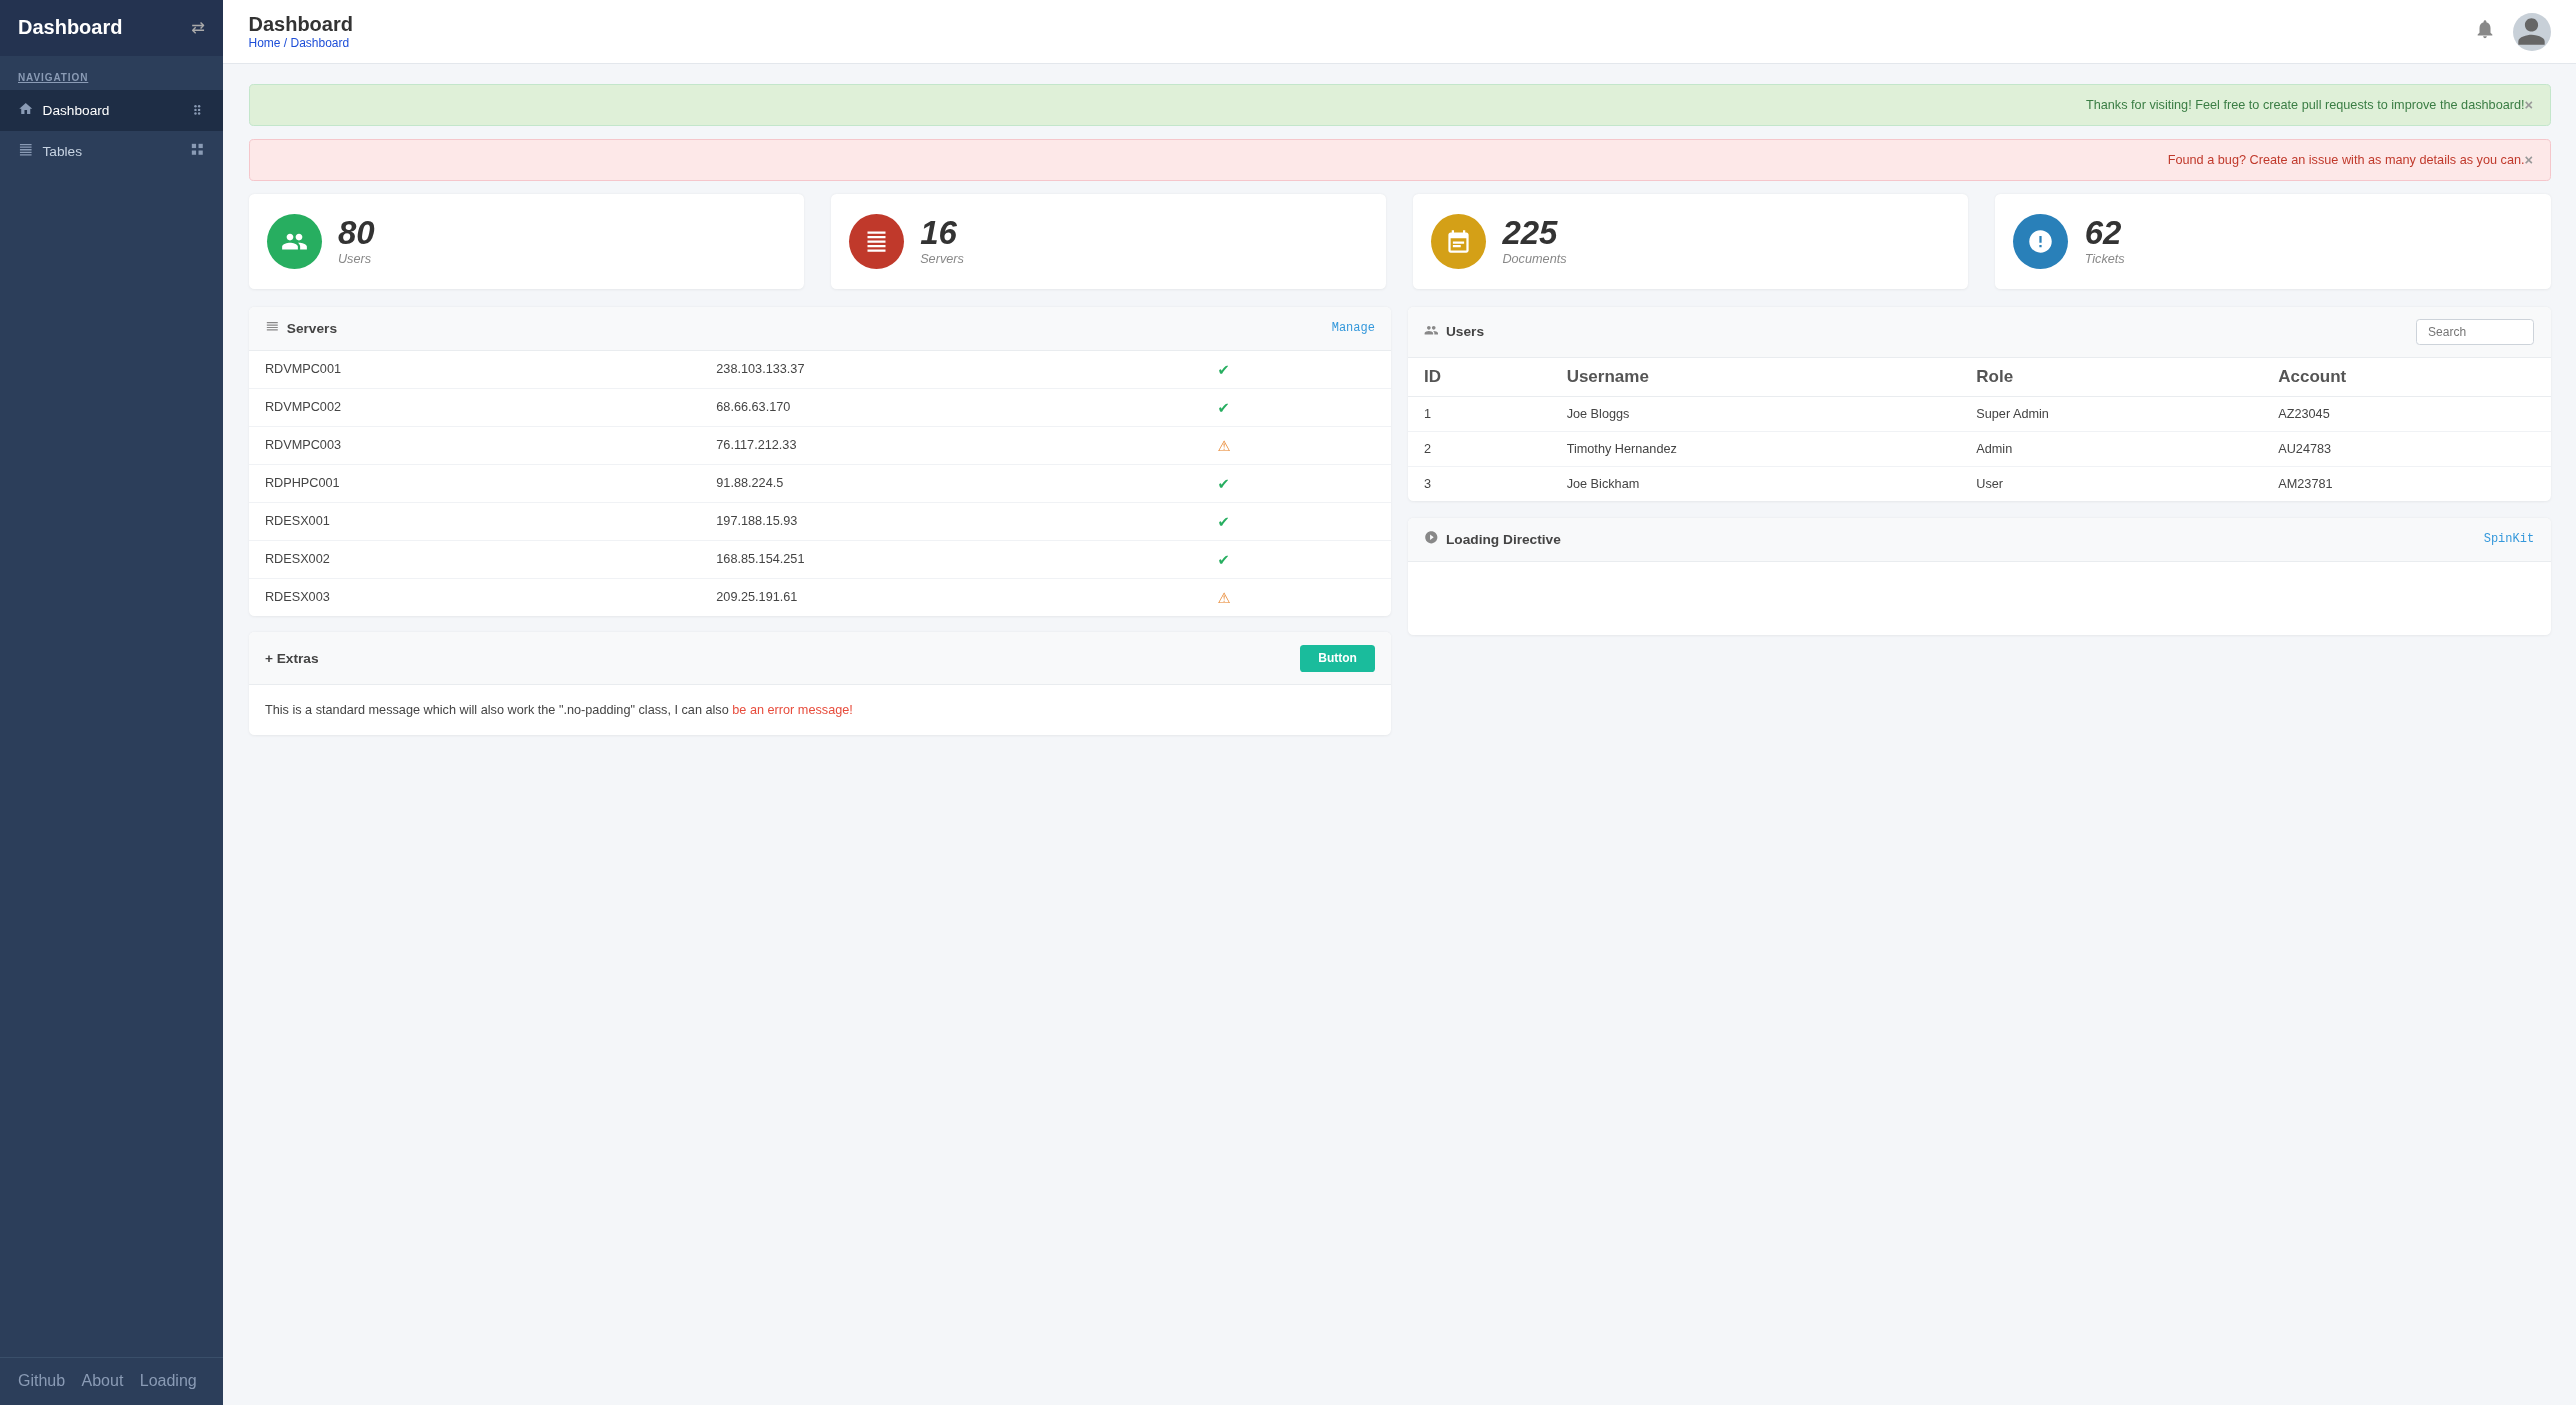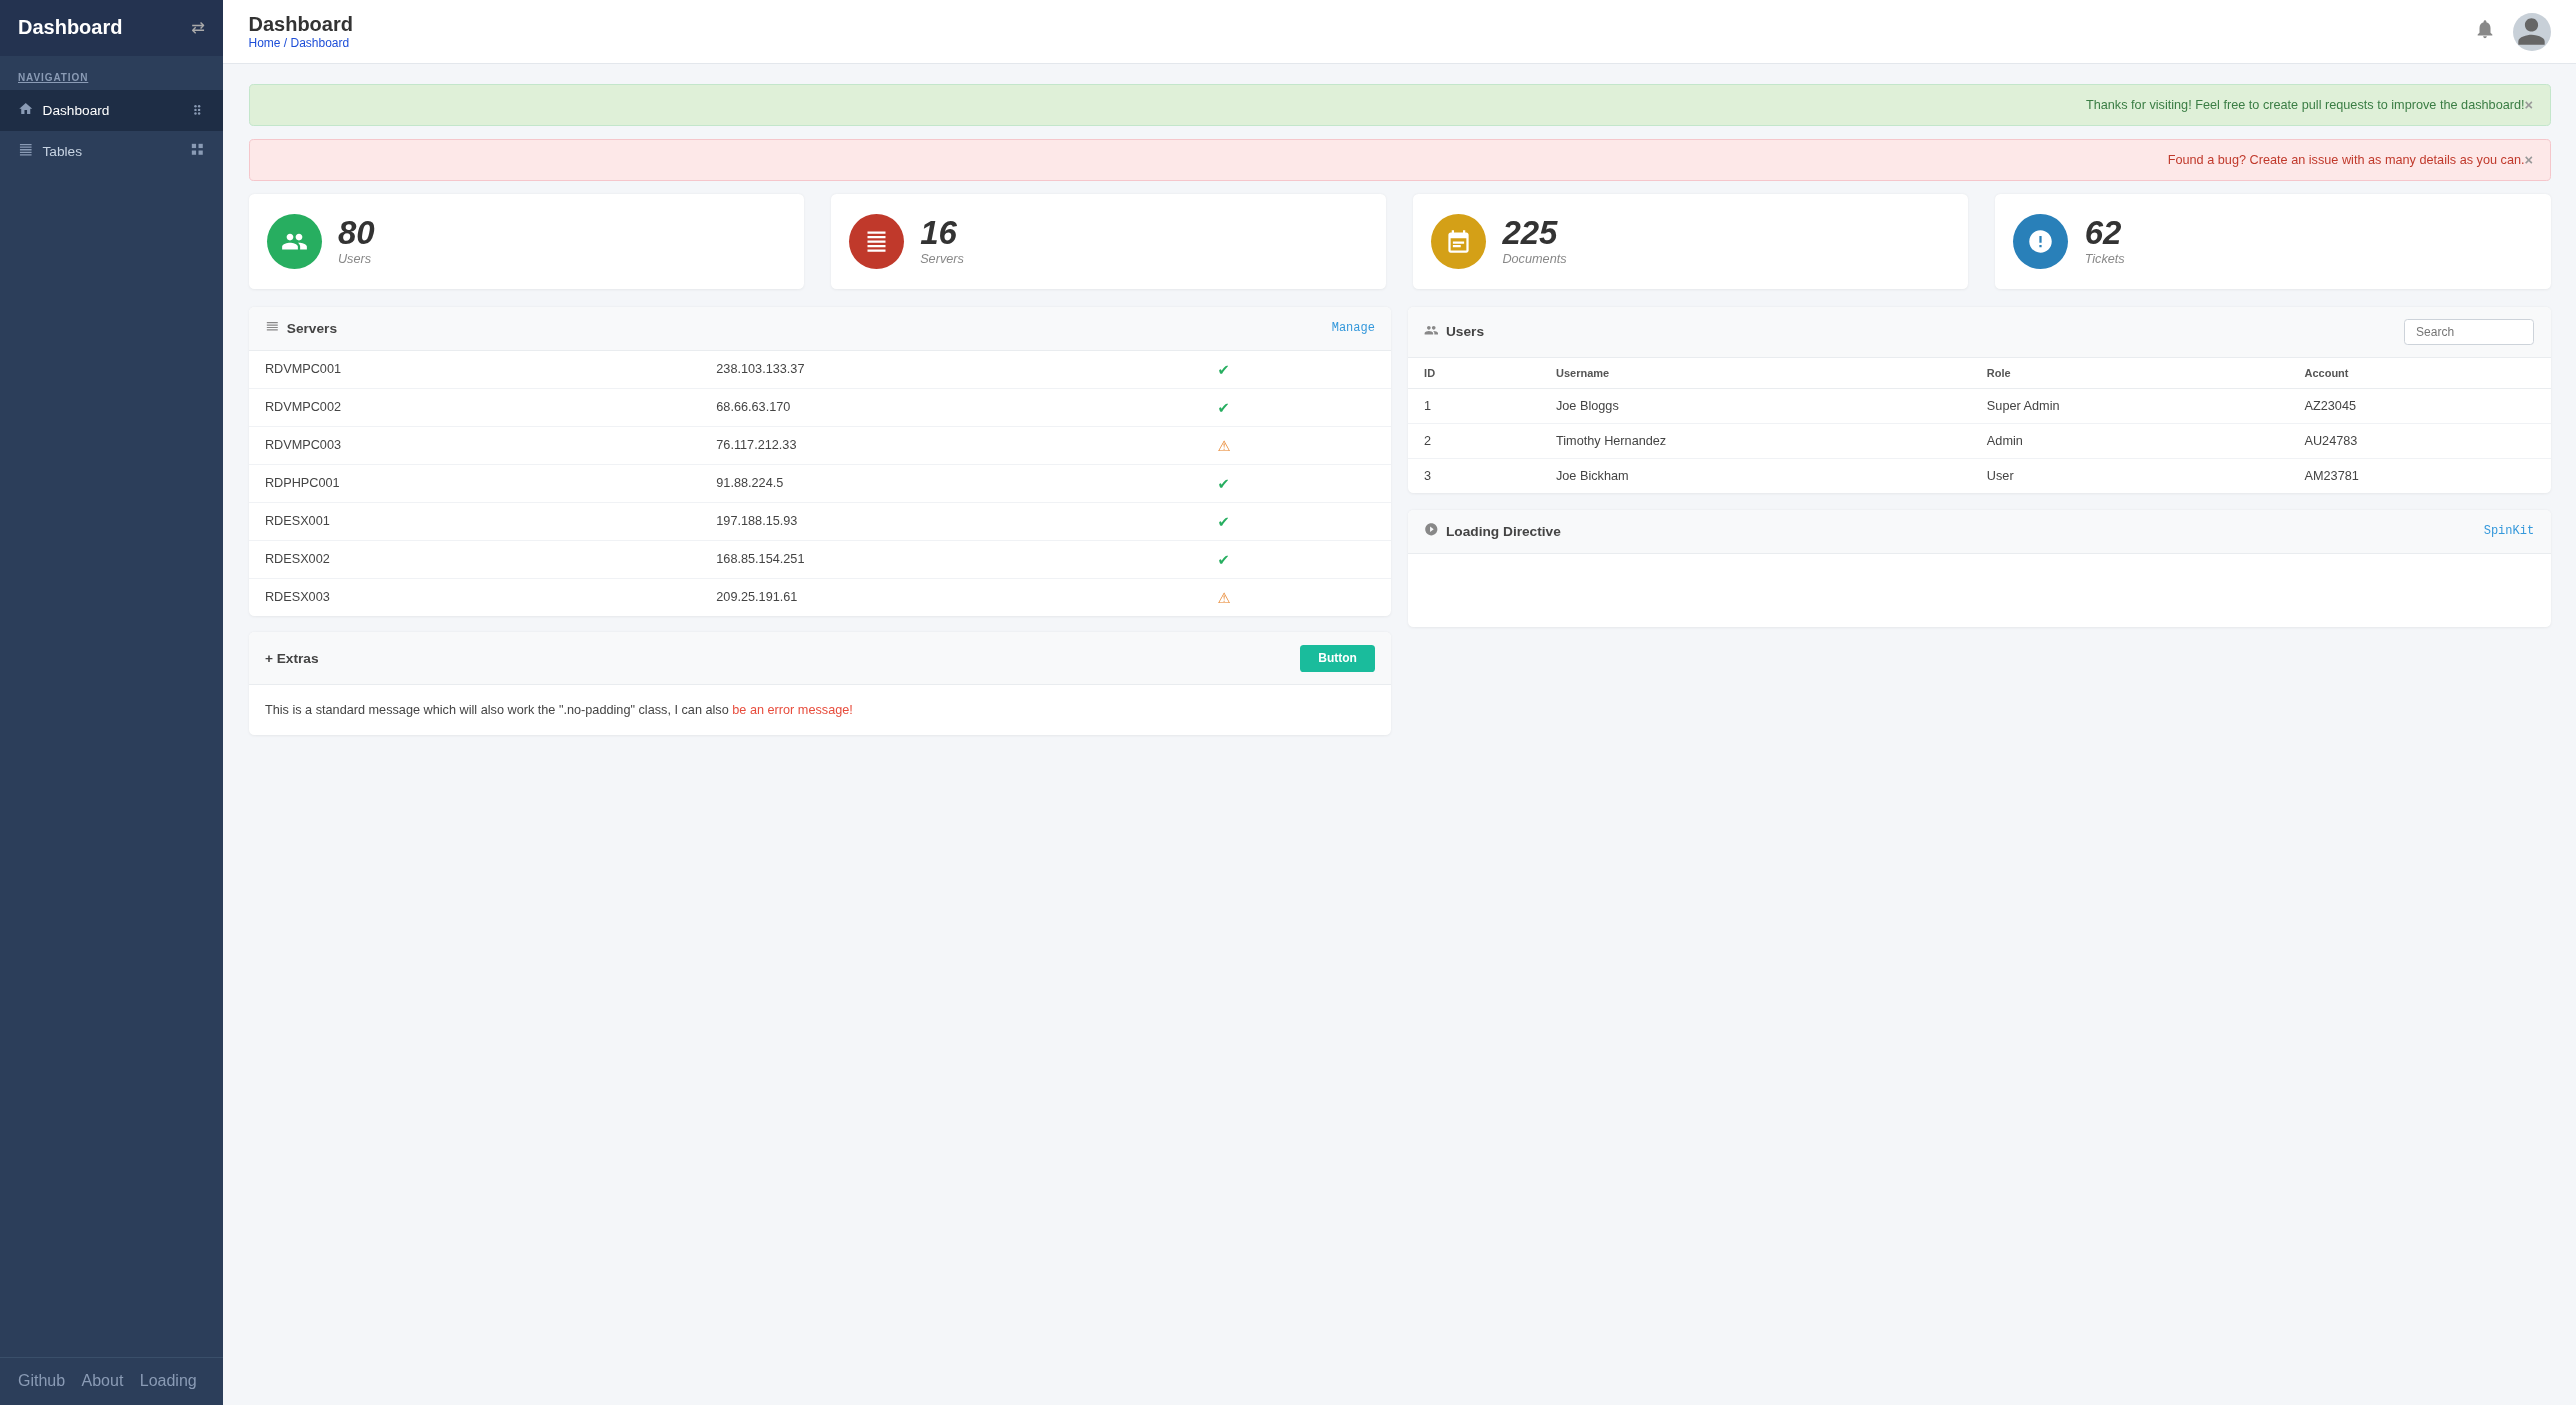--- a/index.html
+++ b/index.html
@@ -247,28 +247,28 @@
     .status-warn { color: #e67e22; font-size: 14.6px; }
 
     
     .search-input {
       border: 0.9px solid #cdd3da;
       border-radius: 3.6px;
       padding: 4.6px 11px;
       font-size: 12px;
       color: #7f1d1d;
       outline: none;
-      width: 130px;
+      width: 118px;
     }
 
     
     .users-table { width: 100%; border-collapse: collapse; }
     .users-table th {
       padding: 9px 16.4px;
-      font-size: 11px;
+      font-size: 17px;
       font-weight: 700;
       color: #555;
       text-align: left;
       border-bottom: 1.8px solid #e9ecef;
     }
     .users-table td {
       padding: 10px 16.4px;
       font-size: 12.7px;
       color: #444;
       border-bottom: 0.9px solid #f0f2f5;

